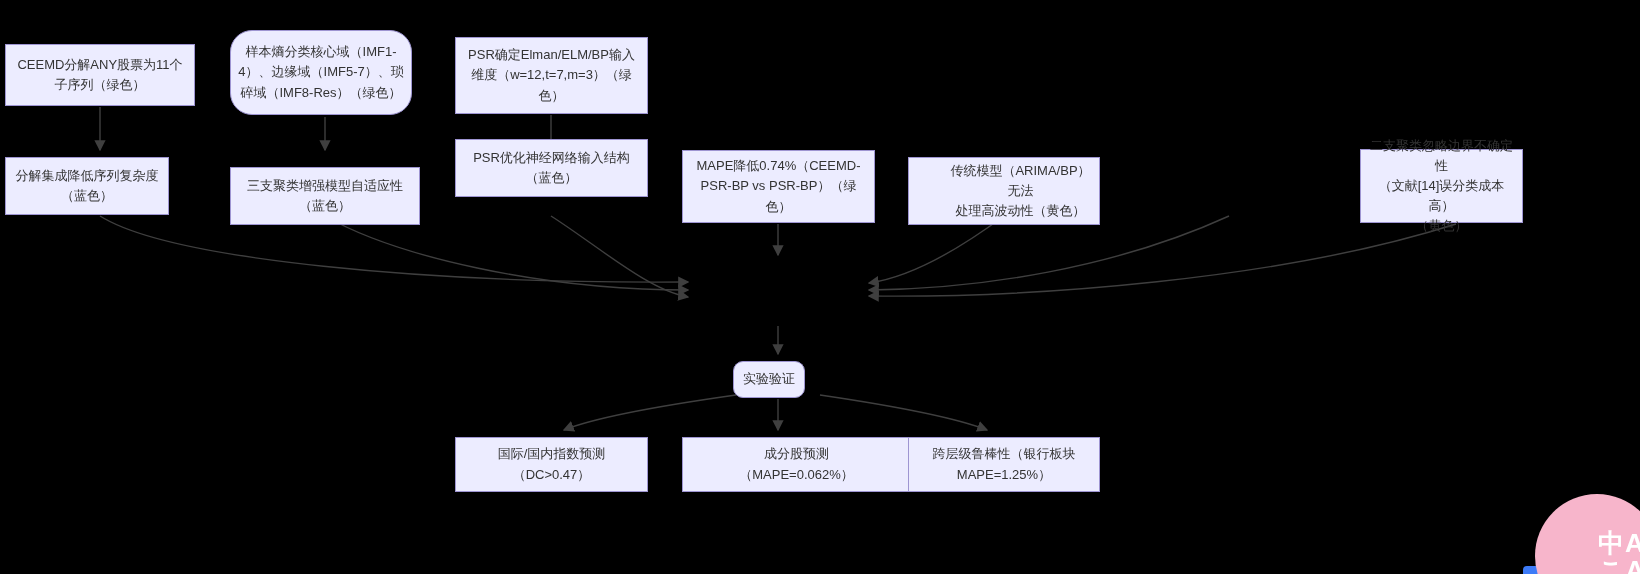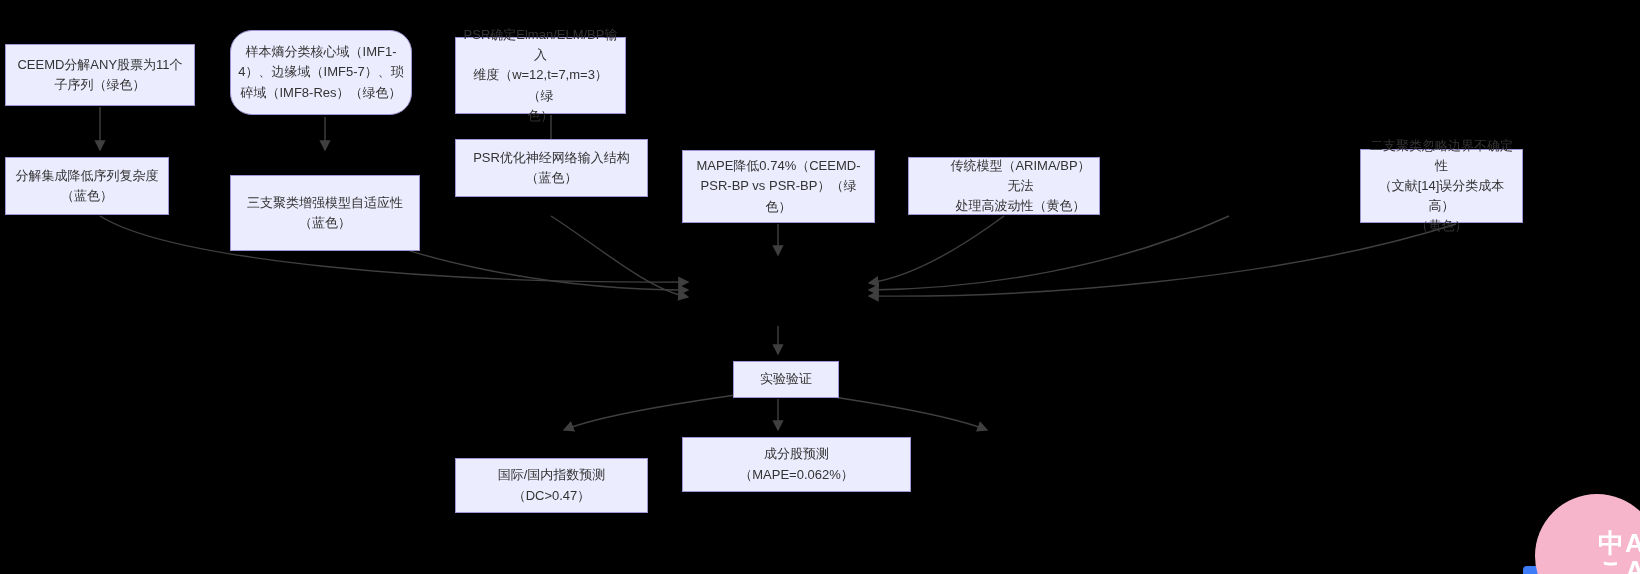--- a/index.html
+++ b/index.html
@@ -81,54 +81,56 @@
     <path class="edge" d="M 820 395 C 888 405, 954 417, 987 430" marker-end="url(#arrowhead)"></path>
   </svg>
 
   <div class="node" style="left:5px;top:44px;width:190px;height:62px;">CEEMD分解ANY股票为11个
 子序列（绿色）</div>
 
   <div class="node" style="left:230px;top:30px;width:182px;height:85px;border-radius:22px;">样本熵分类核心域（IMF1-
 4）、边缘域（IMF5-7）、琐
 碎域（IMF8-Res）（绿色）</div>
 
-  <div class="node" style="left:455px;top:37px;width:171px;height:77px;">PSR确定Elman/ELM/BP输入
+  <div class="node" style="left:455px;top:37px;width:193px;height:77px;">PSR确定Elman/ELM/BP输入
 维度（w=12,t=7,m=3）（绿
 色）</div>
 
   <div class="node" style="left:5px;top:157px;width:164px;height:58px;">分解集成降低序列复杂度
 （蓝色）</div>
 
-  <div class="node" style="left:230px;top:175px;width:190px;height:76px;">三支聚类增强模型自适应性
+  <div class="node" style="left:230px;top:167px;width:190px;height:58px;">三支聚类增强模型自适应性
 （蓝色）</div>
 
   <div class="node" style="left:455px;top:139px;width:193px;height:58px;">PSR优化神经网络输入结构
 （蓝色）</div>
 
   <div class="node" style="left:682px;top:150px;width:193px;height:73px;">MAPE降低0.74%（CEEMD-
 PSR-BP vs PSR-BP）（绿
 色）</div>
 
-  <div class="node" style="left:908px;top:157px;width:192px;height:58px;padding-left:40px;">传统模型（ARIMA/BP）无法
+  <div class="node" style="left:908px;top:157px;width:192px;height:68px;padding-left:40px;">传统模型（ARIMA/BP）无法
 处理高波动性（黄色）</div>
 
 
   <div class="node" style="left:1360px;top:149px;width:163px;height:74px;">二支聚类忽略边界不确定性
 （文献[14]误分类成本高）
 （黄色）</div>
 
 
-  <div class="node" style="left:733px;top:361px;width:106px;height:37px;">实验验证</div>
+  <div class="node" style="left:733px;top:361px;width:72px;height:37px;border-radius:10px;">实验验证</div>
 
-  <div class="node" style="left:455px;top:458px;width:193px;height:55px;">国际/国内指数预测
+  <div class="node" style="left:455px;top:437px;width:193px;height:55px;">国际/国内指数预测
 （DC&gt;0.47）</div>
 
   <div class="node" style="left:682px;top:437px;width:229px;height:55px;">成分股预测
 （MAPE=0.062%）</div>
 
+  <div class="node" style="left:908px;top:437px;width:192px;height:55px;">跨层级鲁棒性（银行板块
+MAPE=1.25%）</div>
 
   <div class="bottom-bar"></div>
 
   <div class="translate-badge">
     <span class="badge-text">中A
 こA</span>
   </div>
 
 </div>
 

